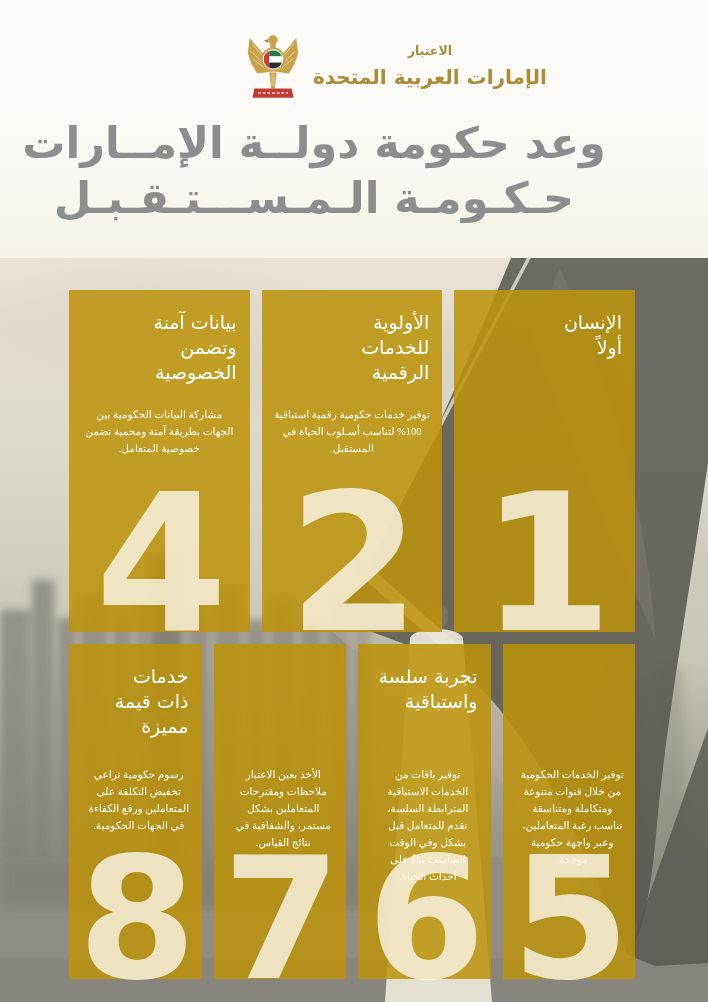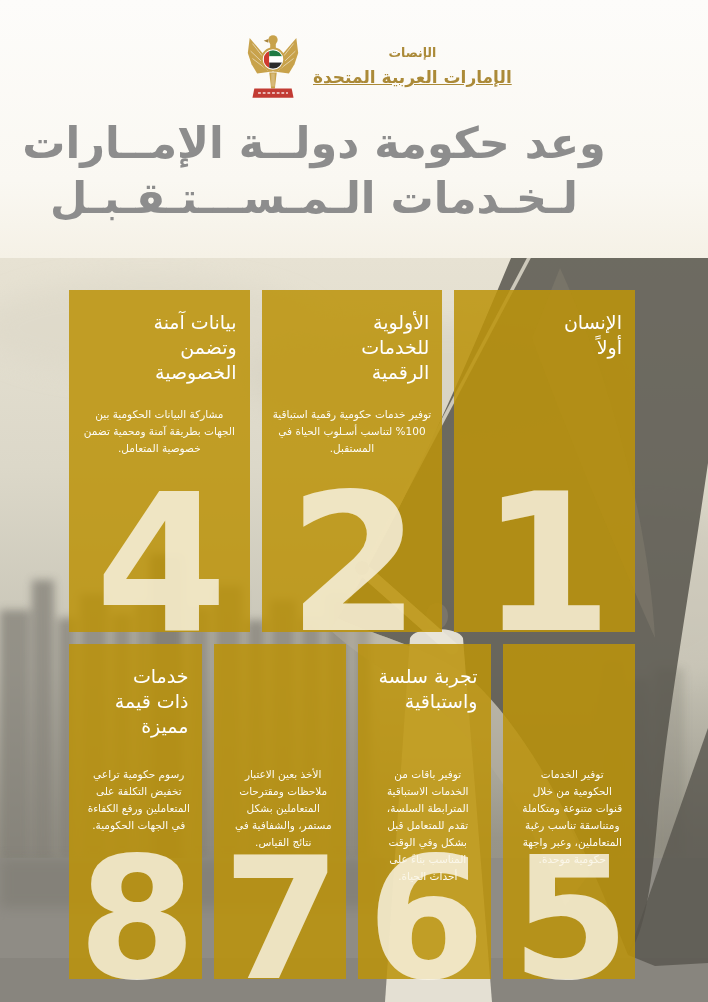--- a/index.html
+++ b/index.html
@@ -7,39 +7,39 @@
     width:708px;height:1002px;position:relative;overflow:hidden;
     background:#fbf9f4;
     font-family:"DejaVu Sans","Liberation Sans",sans-serif;
   }
   
   .header{position:absolute;top:0;left:0;width:708px;height:258px;
     background:linear-gradient(#fdfcfa 0%,#faf8f2 70%,#f5f1e6 100%);}
   .logo{position:absolute;top:28px;left:245px;display:flex;gap:12px;align-items:center;}
   .logo-text{text-align:center;color:#ab8a38;direction:rtl;}
   .logo-line1{font-size:12.5px;font-weight:bold;letter-spacing:2px;}
-  .logo-line2{font-size:17px;font-weight:bold;margin-top:7px;letter-spacing:.5px;text-decoration:underline;}
+  .logo-line2{font-size:20px;font-weight:bold;margin-top:7px;letter-spacing:.5px;}
   .main-title{position:absolute;top:116px;left:0;width:628px;text-align:center;
     color:#8d8d8d;font-weight:bold;direction:rtl;}
   .title-l1{font-size:43px;line-height:1.28;}
   .title-l2{font-size:43px;line-height:1.28;letter-spacing:1px;}
   
   .photo{position:absolute;top:258px;left:0;width:708px;height:744px;
     background:linear-gradient(#e7e2d3 0%,#dcd8c9 28%,#c6c3b5 55%,#989589 78%,#8b8881 100%);}
   .photo svg{position:absolute;top:0;left:0;}
   
   .row{position:absolute;left:69px;width:566px;display:flex;flex-direction:row-reverse;gap:12px;}
   .row1{top:290px;height:342px;}
   .row2{top:644px;height:335px;}
   .card{position:relative;flex:1;background:rgba(188,147,9,0.86);}
   .card-title{position:absolute;top:20px;right:0;width:100%;padding:0 13px;box-sizing:border-box;
     color:#ffffff;font-weight:normal;font-size:19px;line-height:1.32;text-align:right;
     white-space:pre-line;direction:rtl;}
   .card-body{position:absolute;top:116px;right:0;width:100%;padding:0 11px;box-sizing:border-box;
-    color:#fcfbf5;font-size:10.5px;line-height:1.62;text-align:center;direction:rtl;}
+    color:#fcfbf5;font-size:10.5px;line-height:1.62;text-align:center;direction:rtl;font-family:Liberation Serif, serif;}
   .row2 .card-body{top:122px;padding-left:18px;}
   .card-number{position:absolute;bottom:-28px;left:0;width:100%;text-align:center;
     font-size:190px;font-weight:bold;line-height:1;color:rgba(250,245,230,0.82);letter-spacing:-4px;}
   .row2 .card-number{font-size:170px;bottom:-25px;}
 </style>
 </head>
 <body>
 
 <div class="photo">
   <svg width="708" height="744" viewBox="0 0 708 744">
@@ -129,27 +129,27 @@
         <rect x="26" y="36.3" width="14" height="6.7" fill="#2b2b2b"></rect>
       </g>
 
       <path d="M26 47 L34 47 L32 64 L28 64 Z" fill="#c8a24b"></path>
       <path d="M29 48 L29 62 M31 48 L31 62" stroke="#ffffff" stroke-width="0.8" opacity="0.6"></path>
 
       <path d="M10 64 L50 64 L52 74 L8 74 Z" fill="#c23b33"></path>
       <line x1="14" y1="69" x2="46" y2="69" stroke="#ffffff" stroke-width="1.5" stroke-dasharray="3 2" opacity="0.85"></line>
     </svg>
     <div class="logo-text">
-      <div class="logo-line1">الإنصات</div>
+      <div class="logo-line1">الاعتبار</div>
       <div class="logo-line2">الإمارات العربية المتحدة</div>
     </div>
   </div>
   <div class="main-title">
     <div class="title-l1">وعد حكومة دولــة الإمــارات</div>
-    <div class="title-l2">لـخـدمات الـمـســـتـقـبـل</div>
+    <div class="title-l2">حـكـومـة الـمـســـتـقـبـل</div>
   </div>
 </div>
 
 <div class="row row1">
   <div class="card">
     <div class="card-title">الإنسان
 أولاً</div>
     <div class="card-number">1</div>
   </div>
   <div class="card">

